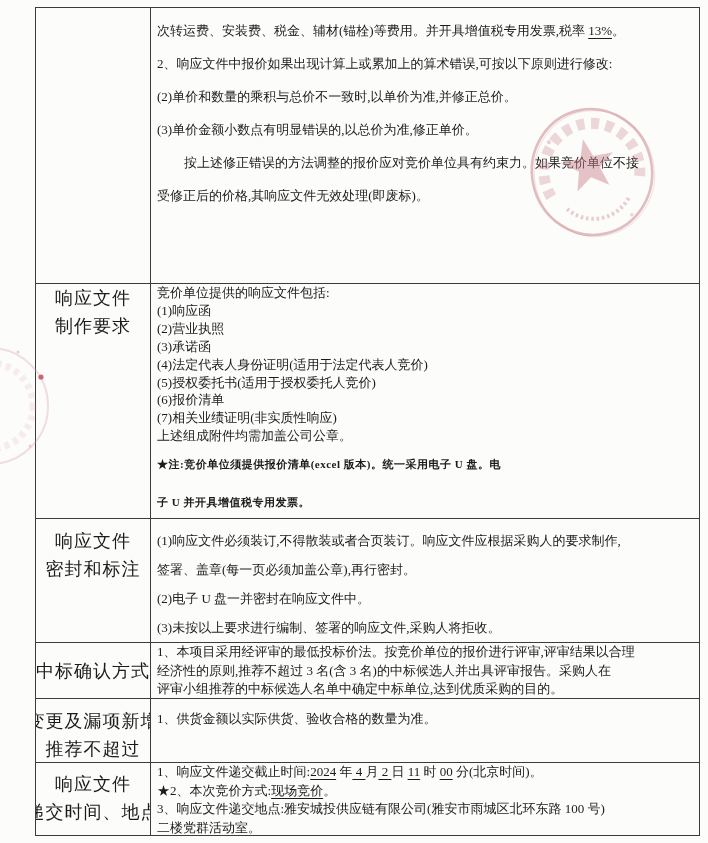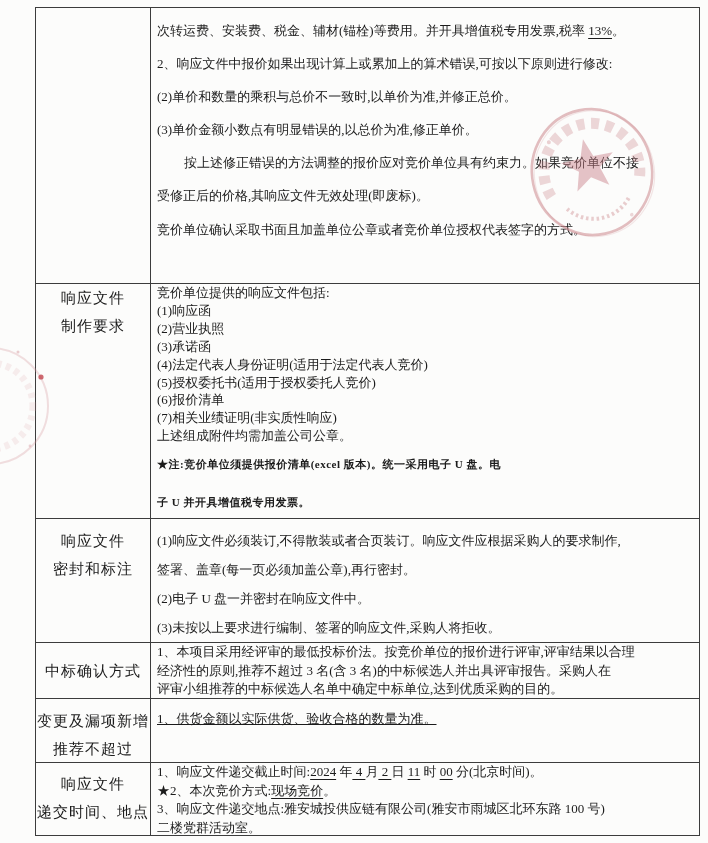--- a/index.html
+++ b/index.html
@@ -11,21 +11,21 @@
   .tbl {
     position:absolute; left:35px; top:7px; width:665px;
     border:1px solid #3c3c3c; box-sizing:border-box;
     background:transparent;
   }
   .row { display:flex; border-bottom:1px solid #3c3c3c; box-sizing:border-box; overflow:hidden; }
   .row:last-child { border-bottom:none; }
   .lcell {
     width:115px; flex:0 0 115px; border-right:1px solid #3c3c3c; box-sizing:border-box;
     display:flex; flex-direction:column; align-items:center;
-    font-size:15px; letter-spacing:1px; overflow:hidden;
+    font-size:18px; letter-spacing:1px; overflow:hidden;
   }
   .rcell { flex:1; padding-left:6px; padding-right:4px; font-size:13px; box-sizing:border-box; overflow:hidden; }
   .ln { white-space:nowrap; }
   .u  { text-decoration:underline; text-underline-offset:3px; }
   .indent { padding-left:27px; }
 
   
   .r0 { height:276px; }
   .r0 .rcell { padding-top:6px; }
   .r0 .ln { line-height:33.1px; }
@@ -41,21 +41,21 @@
   .r2 .lcell { padding-top:8px; }
   .r2 .lcell .ln { line-height:28px; }
 
   .r3 { height:56px; }
   .r3 .rcell { padding-top:0; }
   .r3 .rcell .ln { line-height:18.7px; }
   .r3 .lcell { justify-content:center; }
   .r3 .lcell .ln { line-height:18px; }
 
   .r4 { height:64px; }
-  .r4 .rcell { padding-top:10px;text-decoration:underline; }
+  .r4 .rcell { padding-top:10px; }
   .r4 .rcell .ln { line-height:19px; }
   .r4 .lcell { padding-top:8px; }
   .r4 .lcell .ln { line-height:28px; }
 
   .r5 { height:72px; }
   .r5 .rcell .ln { line-height:18.7px; }
   .r5 .lcell { padding-top:7px; }
   .r5 .lcell .ln { line-height:28px; }
 
   .seal, .seal-frag { position:absolute; pointer-events:none; }
@@ -71,21 +71,20 @@
 
     <div class="row r0">
       <div class="lcell"></div>
       <div class="rcell">
         <div class="ln"><span>次转运费、安装费、税金、辅材(锚栓)等费用。并开具增值税专用发票,税率 </span><span class="u">13%</span><span>。</span></div>
         <div class="ln">2、响应文件中报价如果出现计算上或累加上的算术错误,可按以下原则进行修改:</div>
         <div class="ln">(2)单价和数量的乘积与总价不一致时,以单价为准,并修正总价。</div>
         <div class="ln">(3)单价金额小数点有明显错误的,以总价为准,修正单价。</div>
         <div class="ln indent">按上述修正错误的方法调整的报价应对竞价单位具有约束力。如果竞价单位不接</div>
         <div class="ln">受修正后的价格,其响应文件无效处理(即废标)。</div>
-        <div class="ln">竞价单位确认采取书面且加盖单位公章或者竞价单位授权代表签字的方式。</div>
       </div>
     </div>
 
     <div class="row r1">
       <div class="lcell">
         <div class="ln">响应文件</div>
         <div class="ln">制作要求</div>
       </div>
       <div class="rcell">
         <div class="ln">竞价单位提供的响应文件包括:</div>

